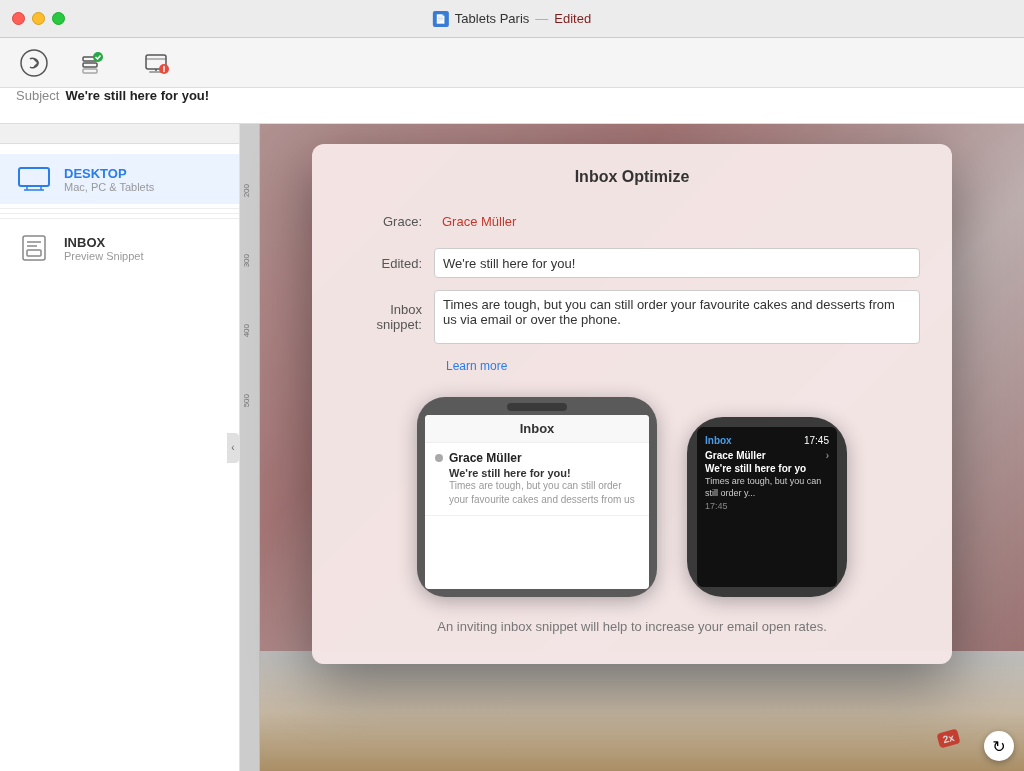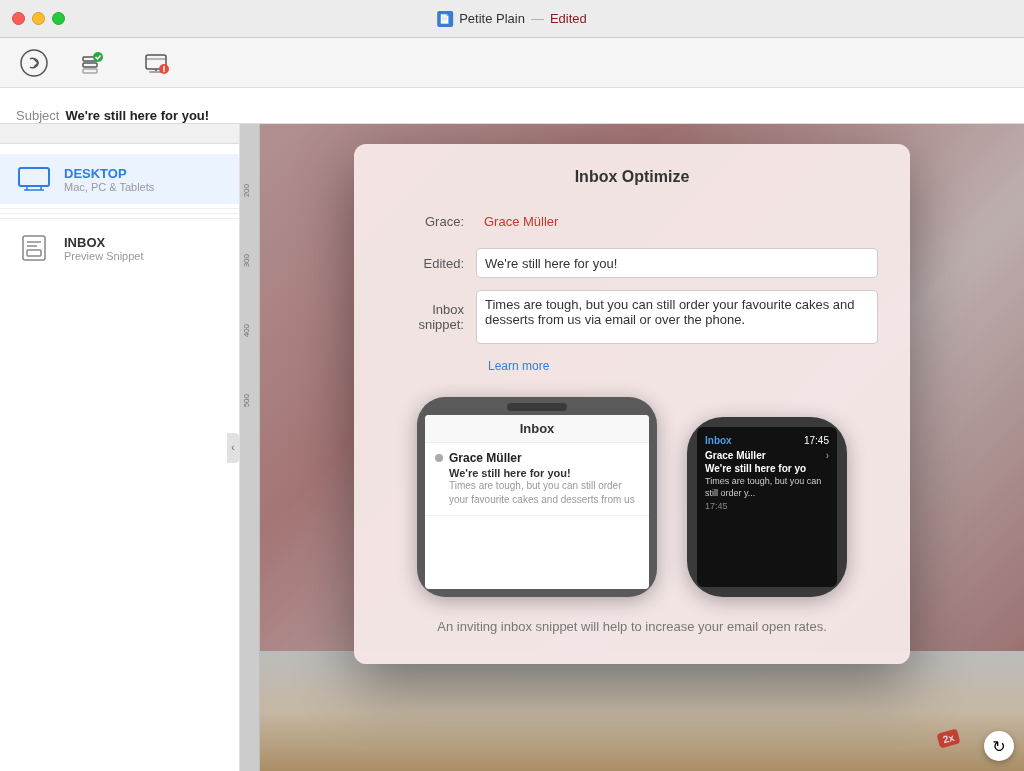--- a/index.html
+++ b/index.html
@@ -77,21 +77,21 @@
       color: #555;
       font-size: 20px;
     }
 
     
     .subject-bar {
       height: 36px;
       background: white;
       border-bottom: 1px solid #ddd;
       display: flex;
-      align-items: flex-end;
+      align-items: flex-start;
       padding: 0 16px;
       font-size: 13px;
     }
     .subject-label {
       color: #888;
       margin-right: 6px;
     }
     .subject-value {
       font-weight: 700;
       color: #222;
@@ -201,21 +201,21 @@
       display: flex;
       align-items: flex-start;
       justify-content: center;
       padding-top: 20px;
     }
 
     
     .modal {
       background: rgba(245, 230, 230, 0.97);
       border-radius: 12px;
-      width: 556px;
+      width: 640px;
       min-height: 520px;
       box-shadow: 0 20px 60px rgba(0,0,0,0.4);
       padding: 24px 32px 24px 32px;
       position: relative;
     }
 
     .modal-title {
       text-align: center;
       font-size: 16px;
       font-weight: 600;
@@ -482,21 +482,21 @@
 <body>
 
 <div class="titlebar">
   <div class="traffic-lights">
     <div class="traffic-light tl-red"></div>
     <div class="traffic-light tl-yellow"></div>
     <div class="traffic-light tl-green"></div>
   </div>
   <div class="titlebar-title">
     <span class="title-icon">📄</span>
-    <span>Petite Plain</span>
+    <span>Tablets Paris</span>
     <span style="color:#aaa;">—</span>
     <span style="color:#7f1d1d;font-weight:400;">Edited</span>
   </div>
 </div>
 
 <div class="toolbar">
   <div class="toolbar-icon">
     <svg width="28" height="28" viewBox="0 0 28 28" fill="none">
       <circle cx="14" cy="14" r="13" stroke="#555" stroke-width="1.5"></circle>
       <path d="M10 10 C12 8, 18 10, 18 14 C18 18, 12 20, 10 18" stroke="#555" stroke-width="1.5" fill="none"></path>

